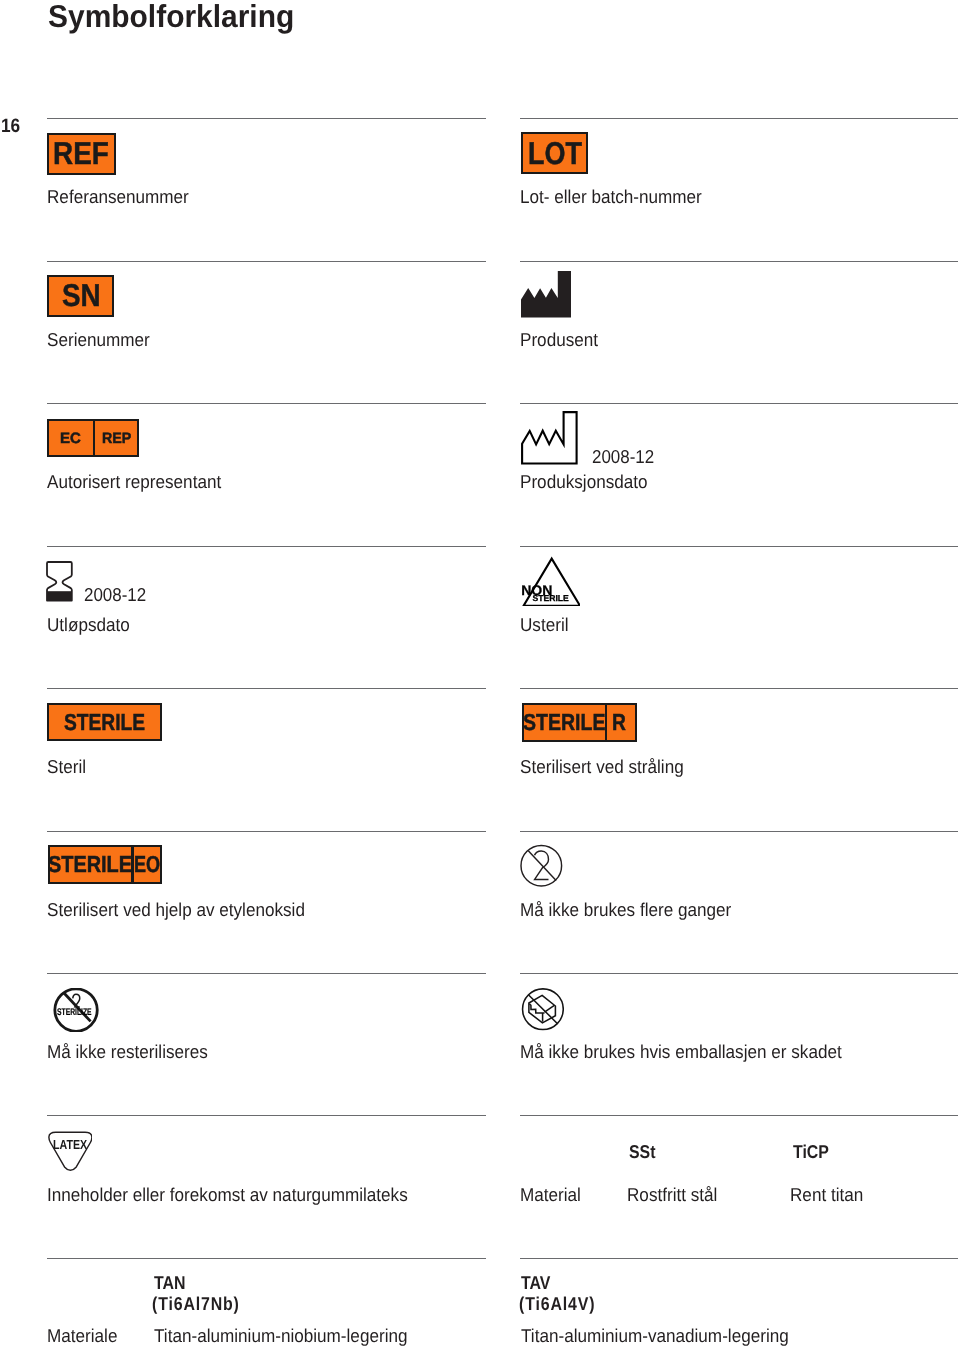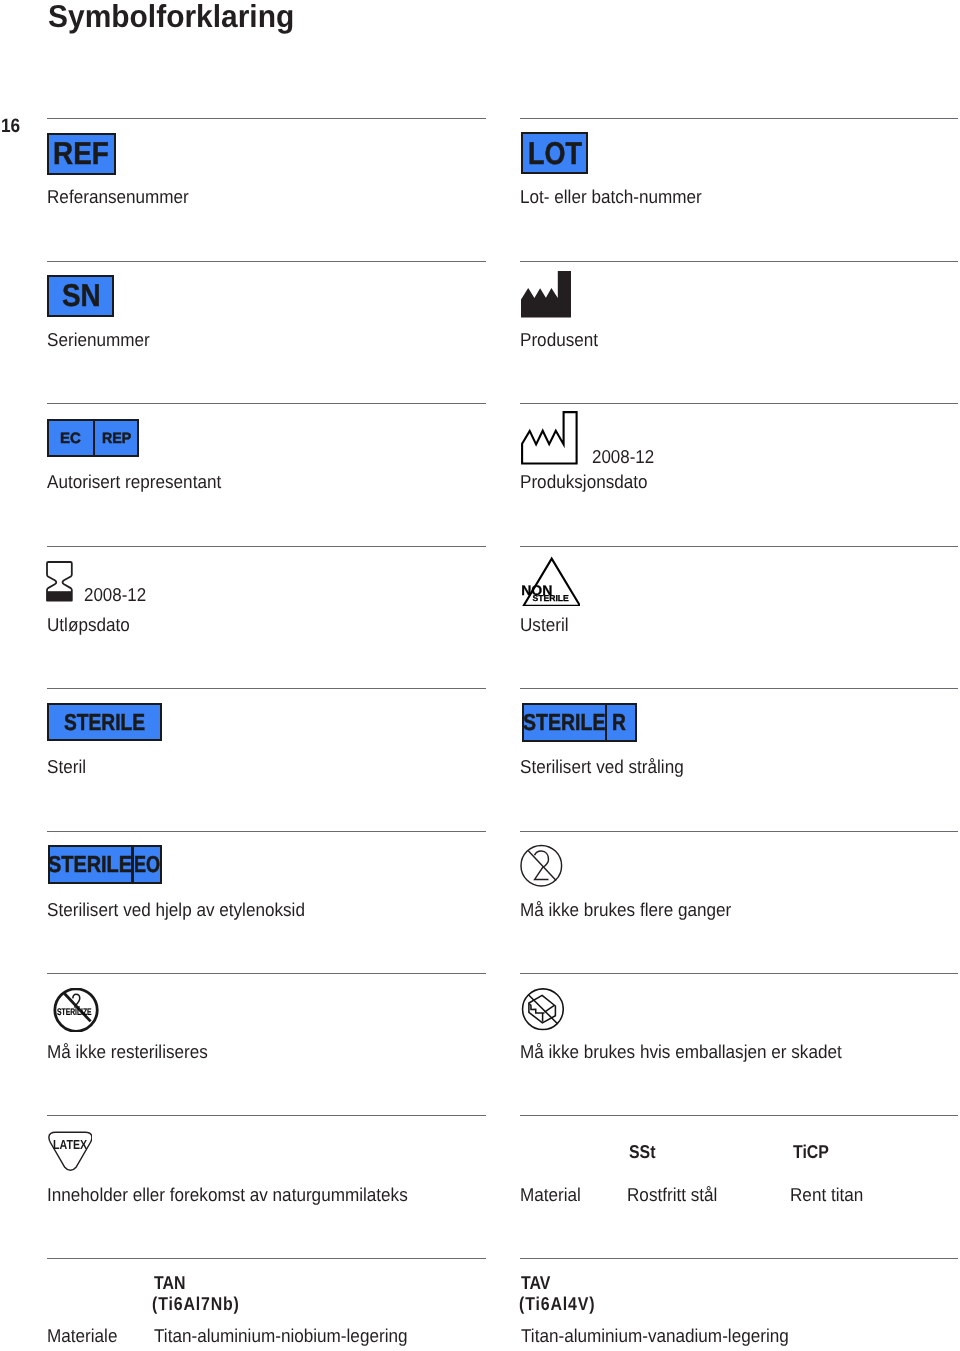--- a/index.html
+++ b/index.html
@@ -16,21 +16,21 @@
   .rule{position:absolute;height:1px;background:#6a6b6e;}
   .rule.left{left:47px;width:439px;}
   .rule.right{left:520px;width:438px;}
   .caption{position:absolute;font-size:18.6px;color:#231f20;line-height:1.2;white-space:nowrap;
            transform:scaleX(0.921);transform-origin:left top;}
   .datetxt{position:absolute;font-size:18.6px;color:#231f20;white-space:nowrap;
            transform:scaleX(0.912);transform-origin:left top;}
   .sym{position:absolute;}
   .bold{font-weight:bold;transform:scaleX(0.855);}
   
-  .bx{position:absolute;box-sizing:border-box;border:2.2px solid #1a1a1a;background:#3b82f6;}
+  .bx{position:absolute;box-sizing:border-box;border:2.2px solid #1a1a1a;background:#f97316;}
   .bxtxt{position:absolute;font-weight:bold;color:#1a1a1a;white-space:nowrap;
          font-family:"Liberation Sans",sans-serif;
          -webkit-text-stroke:0.5px #1a1a1a;
          -webkit-font-smoothing:antialiased;}
   .vdiv{position:absolute;width:2.2px;background:#1a1a1a;}
   svg{display:block;}
 </style>
 </head>
 <body>
 

